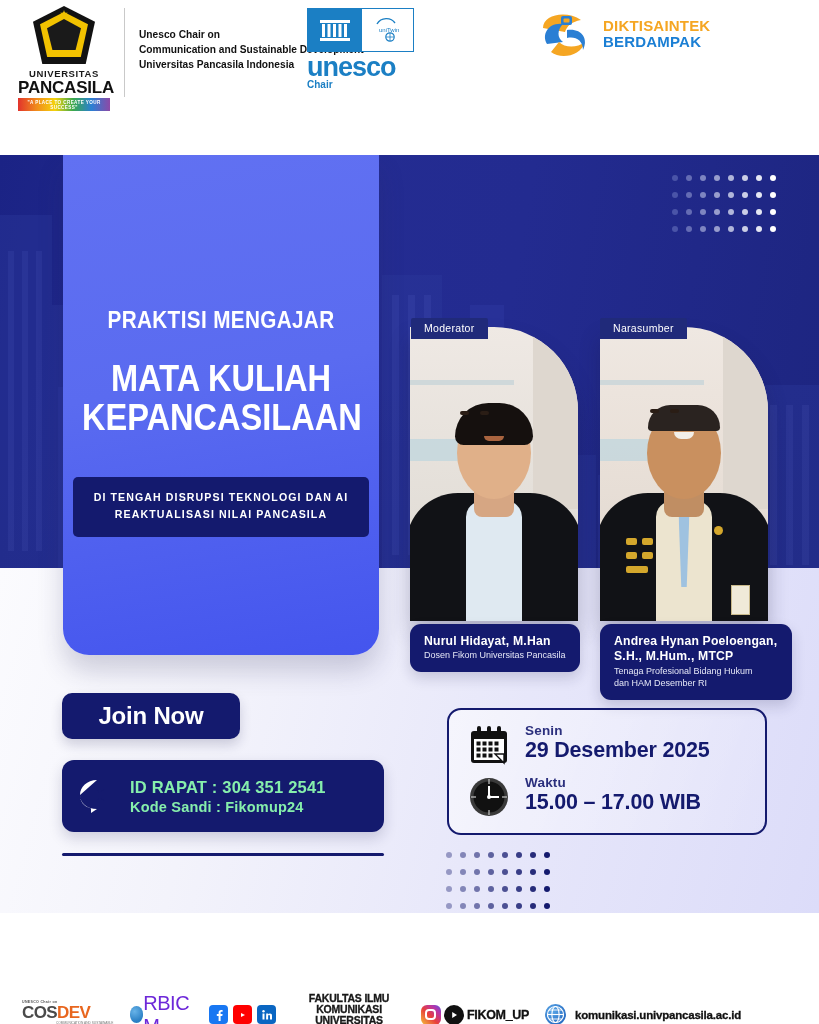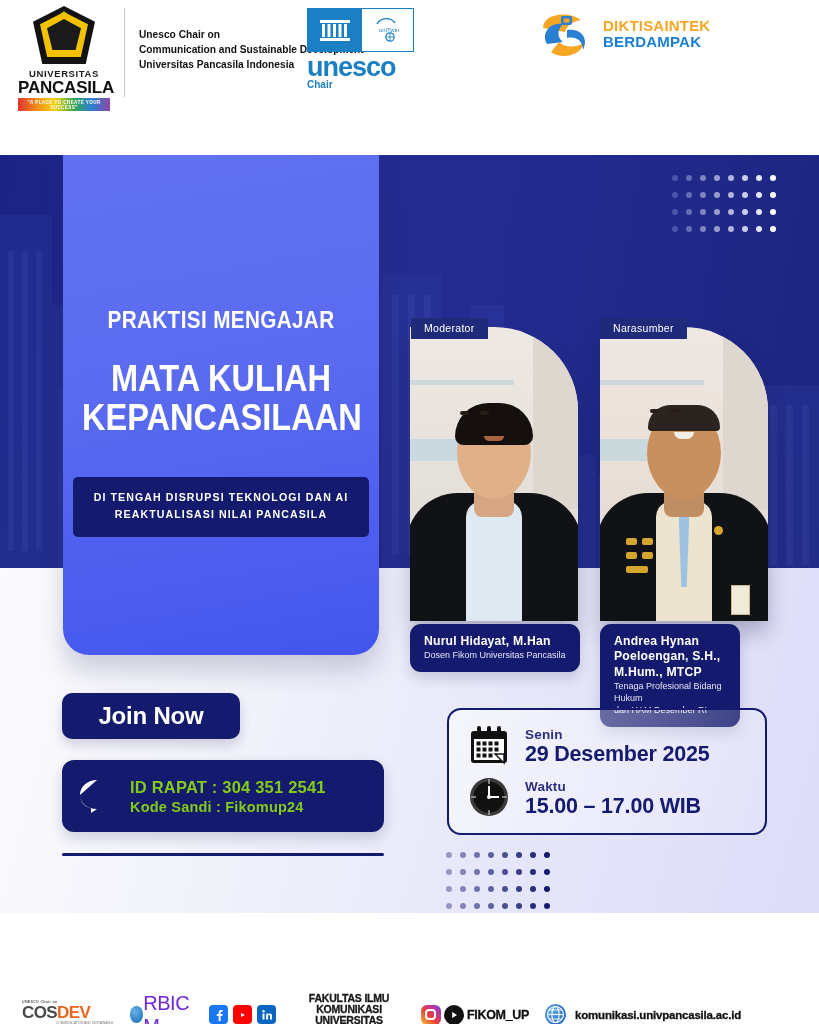--- a/index.html
+++ b/index.html
@@ -160,51 +160,51 @@
     border-radius:2px 2px 0 0;
   }
   .badge.b1 { left:411px; top:163px; }
   .badge.b2 { left:600px; top:163px; }
 
   .name-card {
     position:absolute; background:#141a6e; border-radius:11px; padding:10px 14px 11px;
     box-shadow:0 6px 14px rgba(30,30,80,.18);
   }
   .name-card.n1 { left:410px; top:469px; width:170px; }
-  .name-card.n2 { left:600px; top:469px; width:140px; }
+  .name-card.n2 { left:600px; top:469px; width:192px; }
   .nc-name { color:#fff; font-size:12.2px; font-weight:800; line-height:1.25; letter-spacing:.2px;}
   .nc-role { color:#e4e6f6; font-size:9px; font-weight:400; line-height:1.35; margin-top:0;}
 
   
   .join-btn {
     position:absolute; left:62px; top:538px; width:178px; height:46px;
     background:#141a6e; border-radius:10px; display:flex; align-items:center;
     justify-content:center; box-shadow:0 6px 12px rgba(30,30,80,.18);
   }
   .join-btn span { color:#fff; font-size:24px; font-weight:800; letter-spacing:-.2px;}
 
   .meet-box {
     position:absolute; left:62px; top:605px; width:322px; height:72px;
     background:#141a6e; border-radius:12px; display:flex; align-items:center;
     padding-left:16px; box-shadow:0 6px 14px rgba(30,30,80,.18);
   }
   .cam-icon { width:40px; height:36px; position:relative; margin-right:12px; flex:0 0 auto;}
-  .meet-lines div { color:#84cc16; letter-spacing:.2px;}
+  .meet-lines div { color:#86efac; letter-spacing:.2px;}
   .meet-l1 { font-size:16.5px; font-weight:700; }
   .meet-l2 { font-size:14.5px; font-weight:700; margin-top:2px;}
   .rule { position:absolute; left:62px; top:698px; width:322px; height:3px; background:#141a6e; border-radius:2px;}
 
   
   .date-box {
     position:absolute; left:447px; top:553px; width:320px; height:127px;
     border:2.5px solid #141a6e; border-radius:14px;
     background:linear-gradient(110deg, rgba(255,255,255,.55), rgba(255,255,255,.1));
     padding:13px 0 0 18px;
   }
-  .date-row { display:flex; align-items:flex-end; margin-bottom:8px;}
+  .date-row { display:flex; align-items:flex-start; margin-bottom:8px;}
   .date-ic { width:44px; height:44px; margin-right:14px; flex:0 0 auto; position:relative;}
   .dr-small { font-size:13.5px; font-weight:700; color:#2b2f7d; letter-spacing:.2px;}
   .dr-big { font-size:21.5px; font-weight:800; color:#141a6e; letter-spacing:-.2px; line-height:1.15;}
 
   
   .footer { position:absolute; left:0; top:990px; width:741px; height:49px; background:#fff;
             display:flex; align-items:center; }
   .cosdev { margin-left:22px; text-align:left; }
   .cos-top { font-size:3.6px; font-weight:700; color:#555; letter-spacing:.3px;}
   .cos-main { font-size:17px; font-weight:800; letter-spacing:-.6px; line-height:1;}

